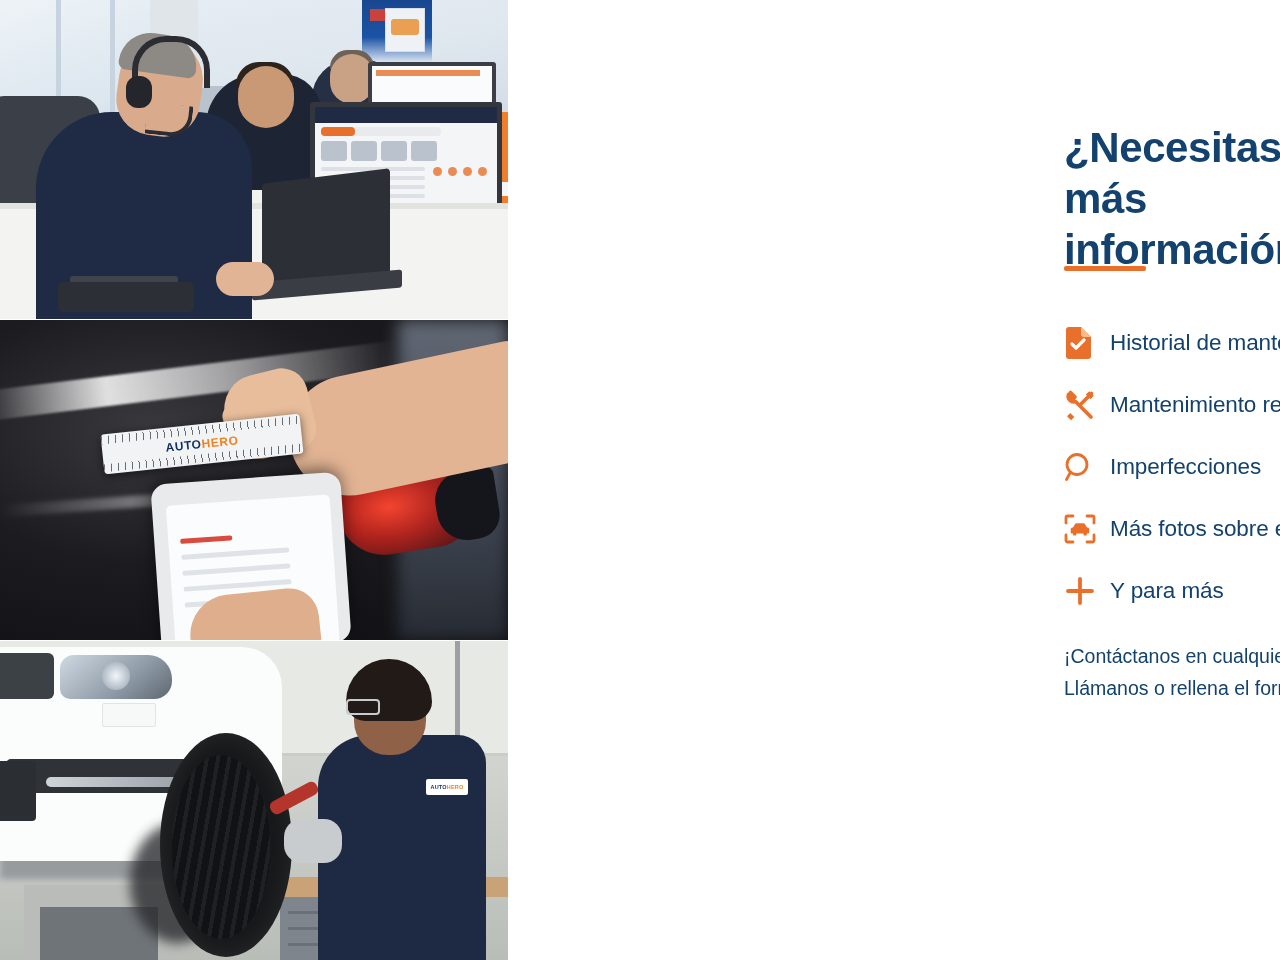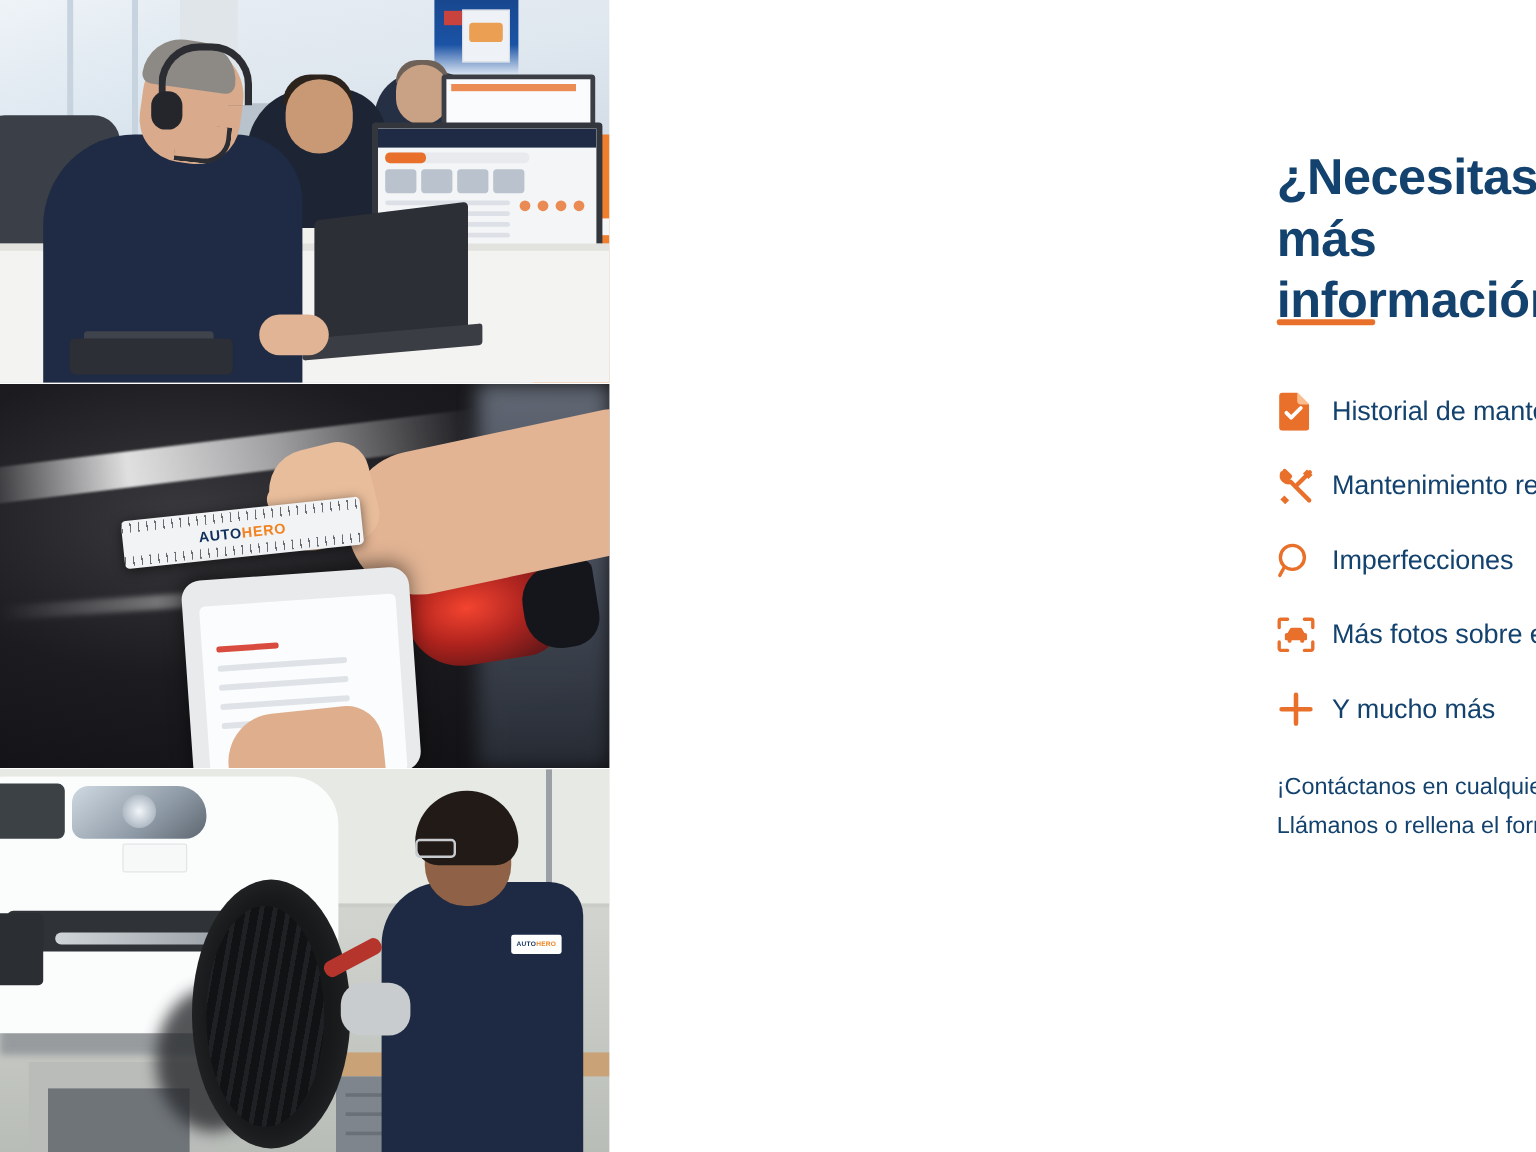--- a/index.html
+++ b/index.html
@@ -345,21 +345,21 @@
         </span>
         <span class="lbl">Más fotos sobre el coche</span>
       </li>
 
       <li class="feature">
         <span class="ic">
           <svg width="32" height="32" viewBox="0 0 32 32">
             <path d="M16 4v24M4 16h24" stroke="#e8702a" stroke-width="3.8" stroke-linecap="round"></path>
           </svg>
         </span>
-        <span class="lbl">Y mucho más</span>
+        <span class="lbl">Y para más</span>
       </li>
 
     </ul>
 
     <div class="contact">
       <p>¡Contáctanos en cualquier momento para más información!</p>
       <p>Llámanos o rellena el formulario de contacto.</p>
     </div>
 
   </div>

